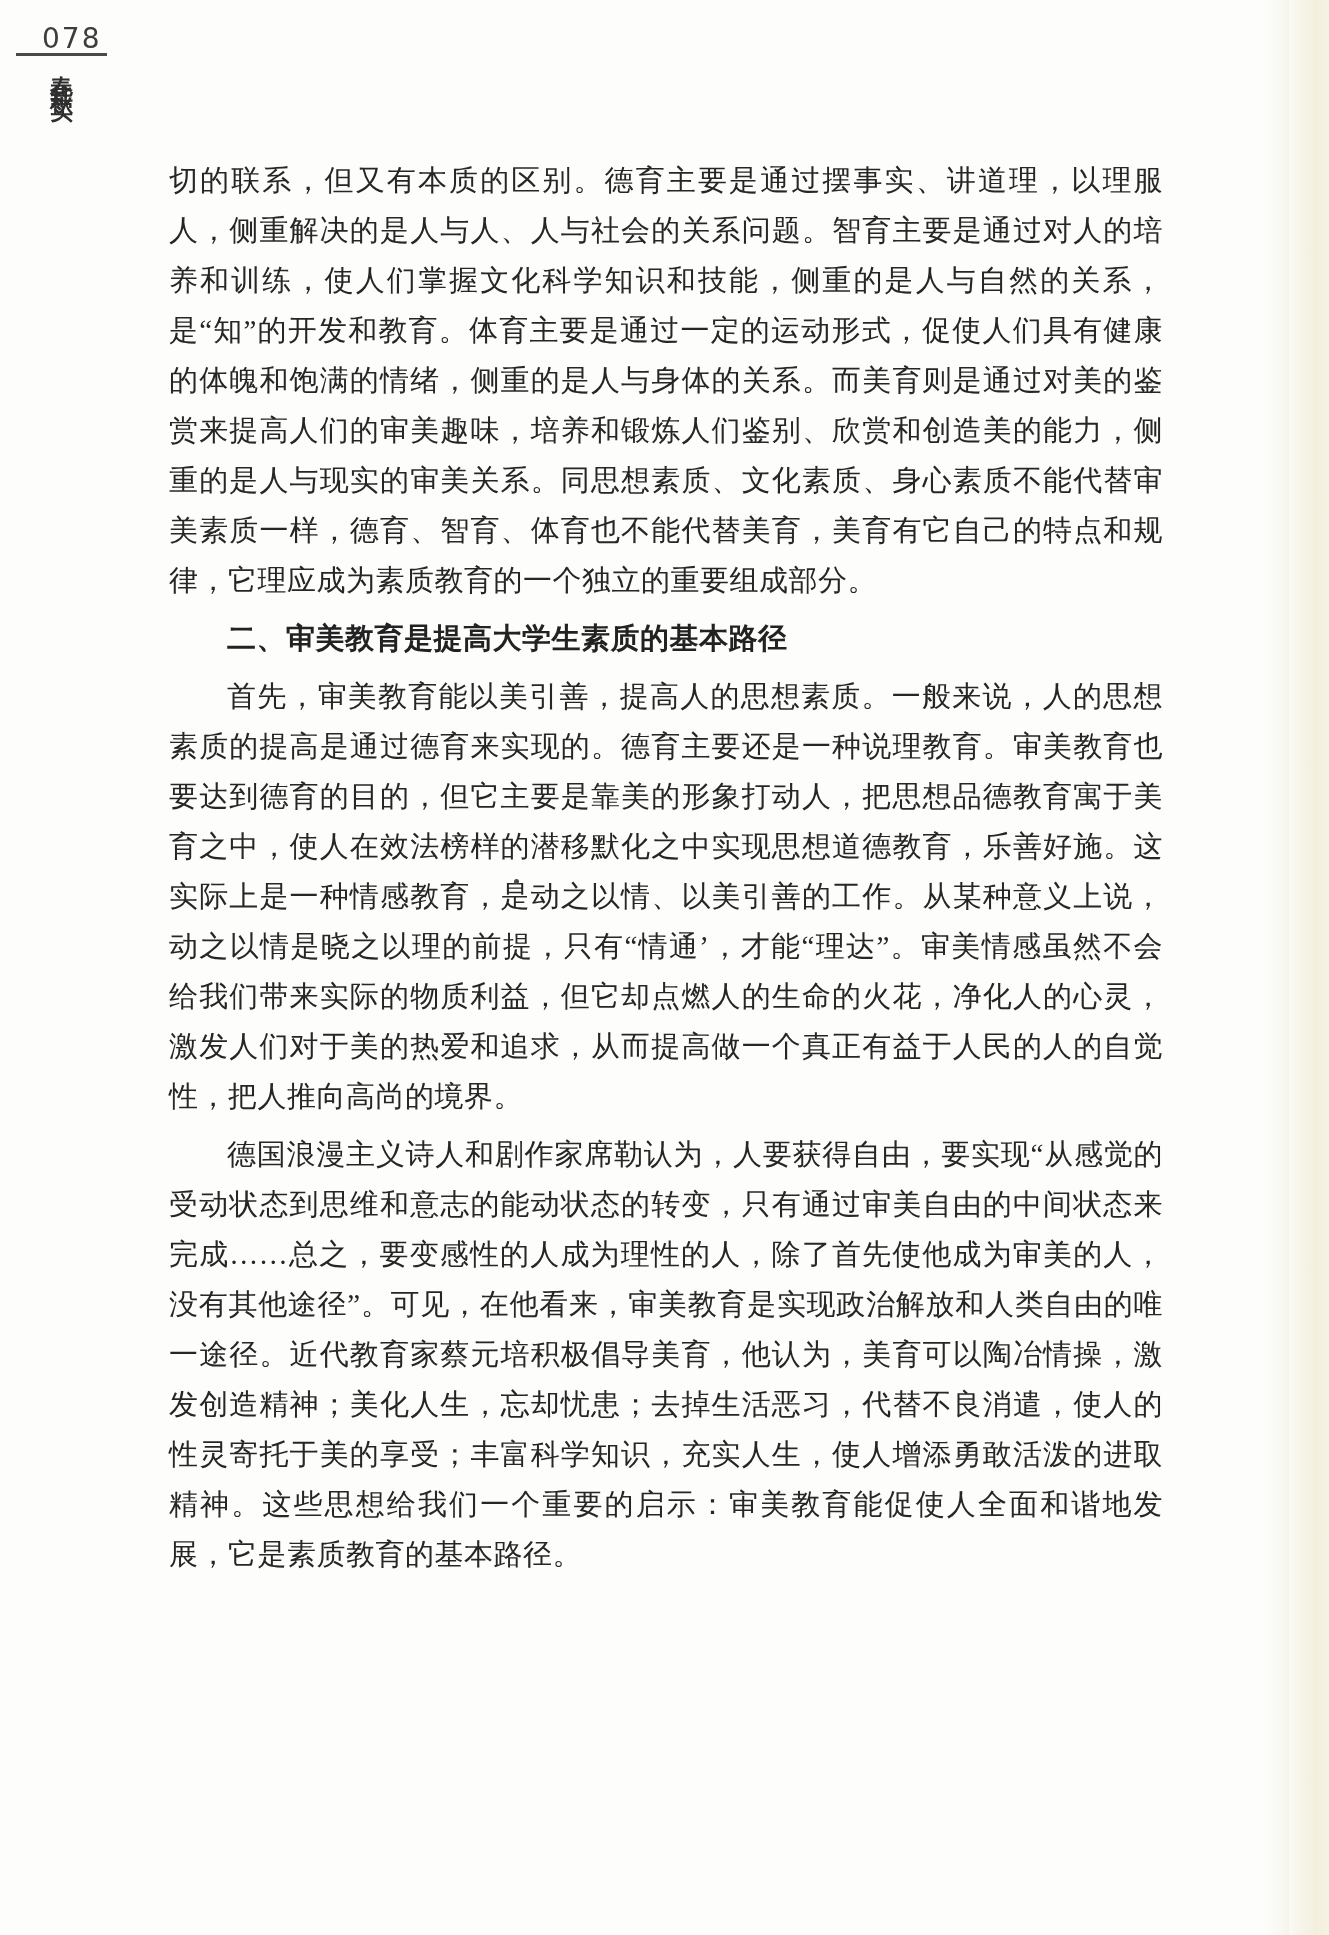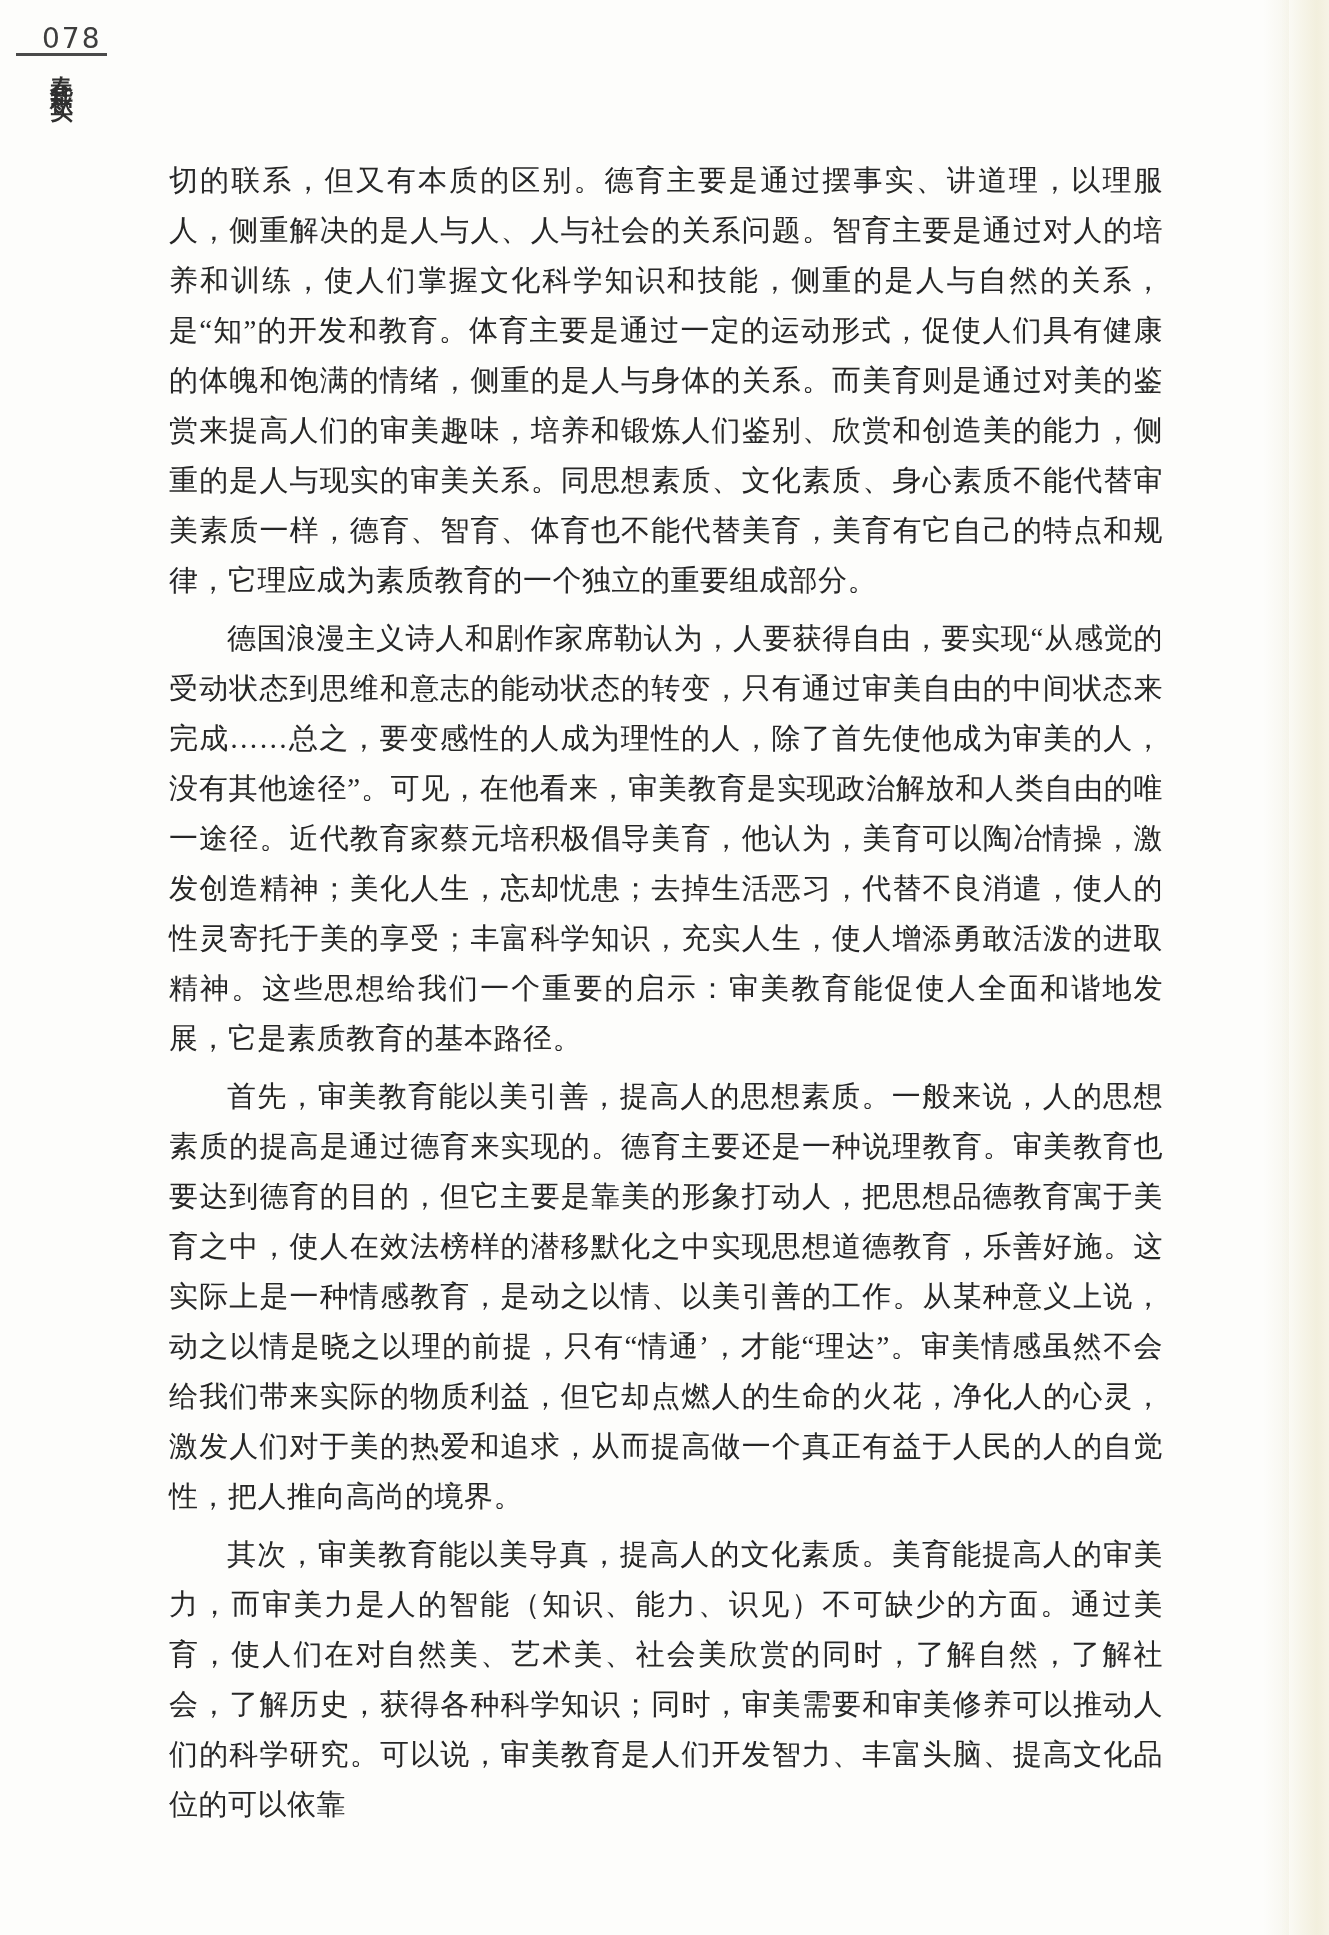--- a/index.html
+++ b/index.html
@@ -83,20 +83,20 @@
   <div class="edge-band-soft"></div>
   <div class="edge-band"></div>
 
   <div class="folio">078</div>
   <div class="folio-rule"></div>
 
   <div class="book-title">春华秋实</div>
 
   <div class="text-block">
     <p class="no-indent">切的联系，但又有本质的区别。德育主要是通过摆事实、讲道理，以理服人，侧重解决的是人与人、人与社会的关系问题。智育主要是通过对人的培养和训练，使人们掌握文化科学知识和技能，侧重的是人与自然的关系，是“知”的开发和教育。体育主要是通过一定的运动形式，促使人们具有健康的体魄和饱满的情绪，侧重的是人与身体的关系。而美育则是通过对美的鉴赏来提高人们的审美趣味，培养和锻炼人们鉴别、欣赏和创造美的能力，侧重的是人与现实的审美关系。同思想素质、文化素质、身心素质不能代替审美素质一样，德育、智育、体育也不能代替美育，美育有它自己的特点和规律，它理应成为素质教育的一个独立的重要组成部分。</p>
+    <p class="heading">二、审美教育是提高大学生素质的基本路径</p>
+    <p>首先，审美教育能以美引善，提高人的思想素质。一般来说，人的思想素质的提高是通过德育来实现的。德育主要还是一种说理教育。审美教育也要达到德育的目的，但它主要是靠美的形象打动人，把思想品德教育寓于美育之中，使人在效法榜样的潜移默化之中实现思想道德教育，乐善好施。这实际上是一种情感教育，是动之以情、以美引善的工作。从某种意义上说，动之以情是晓之以理的前提，只有“情通’，才能“理达”。审美情感虽然不会给我们带来实际的物质利益，但它却点燃人的生命的火花，净化人的心灵，激发人们对于美的热爱和追求，从而提高做一个真正有益于人民的人的自觉性，把人推向高尚的境界。</p>
     <p>德国浪漫主义诗人和剧作家席勒认为，人要获得自由，要实现“从感觉的受动状态到思维和意志的能动状态的转变，只有通过审美自由的中间状态来完成……总之，要变感性的人成为理性的人，除了首先使他成为审美的人，没有其他途径”。可见，在他看来，审美教育是实现政治解放和人类自由的唯一途径。近代教育家蔡元培积极倡导美育，他认为，美育可以陶冶情操，激发创造精神；美化人生，忘却忧患；去掉生活恶习，代替不良消遣，使人的性灵寄托于美的享受；丰富科学知识，充实人生，使人增添勇敢活泼的进取精神。这些思想给我们一个重要的启示：审美教育能促使人全面和谐地发展，它是素质教育的基本路径。</p>
-    <p>首先，审美教育能以美引善，提高人的思想素质。一般来说，人的思想素质的提高是通过德育来实现的。德育主要还是一种说理教育。审美教育也要达到德育的目的，但它主要是靠美的形象打动人，把思想品德教育寓于美育之中，使人在效法榜样的潜移默化之中实现思想道德教育，乐善好施。这实际上是一种情感教育，是动之以情、以美引善的工作。从某种意义上说，动之以情是晓之以理的前提，只有“情通’，才能“理达”。审美情感虽然不会给我们带来实际的物质利益，但它却点燃人的生命的火花，净化人的心灵，激发人们对于美的热爱和追求，从而提高做一个真正有益于人民的人的自觉性，把人推向高尚的境界。</p>
-    <p>其次，审美教育能以美导真，提高人的文化素质。美育能提高人的审美力，而审美力是人的智能（知识、能力、识见）不可缺少的方面。通过美育，使人们在对自然美、艺术美、社会美欣赏的同时，了解自然，了解社会，了解历史，获得各种科学知识；同时，审美需要和审美修养可以推动人们的科学研究。可以说，审美教育是人们开发智力、丰富头脑、提高文化品位的可以依靠</p>
   </div>
 
   <div class="speck"></div>
 
 </div>
 
 </body></html>

